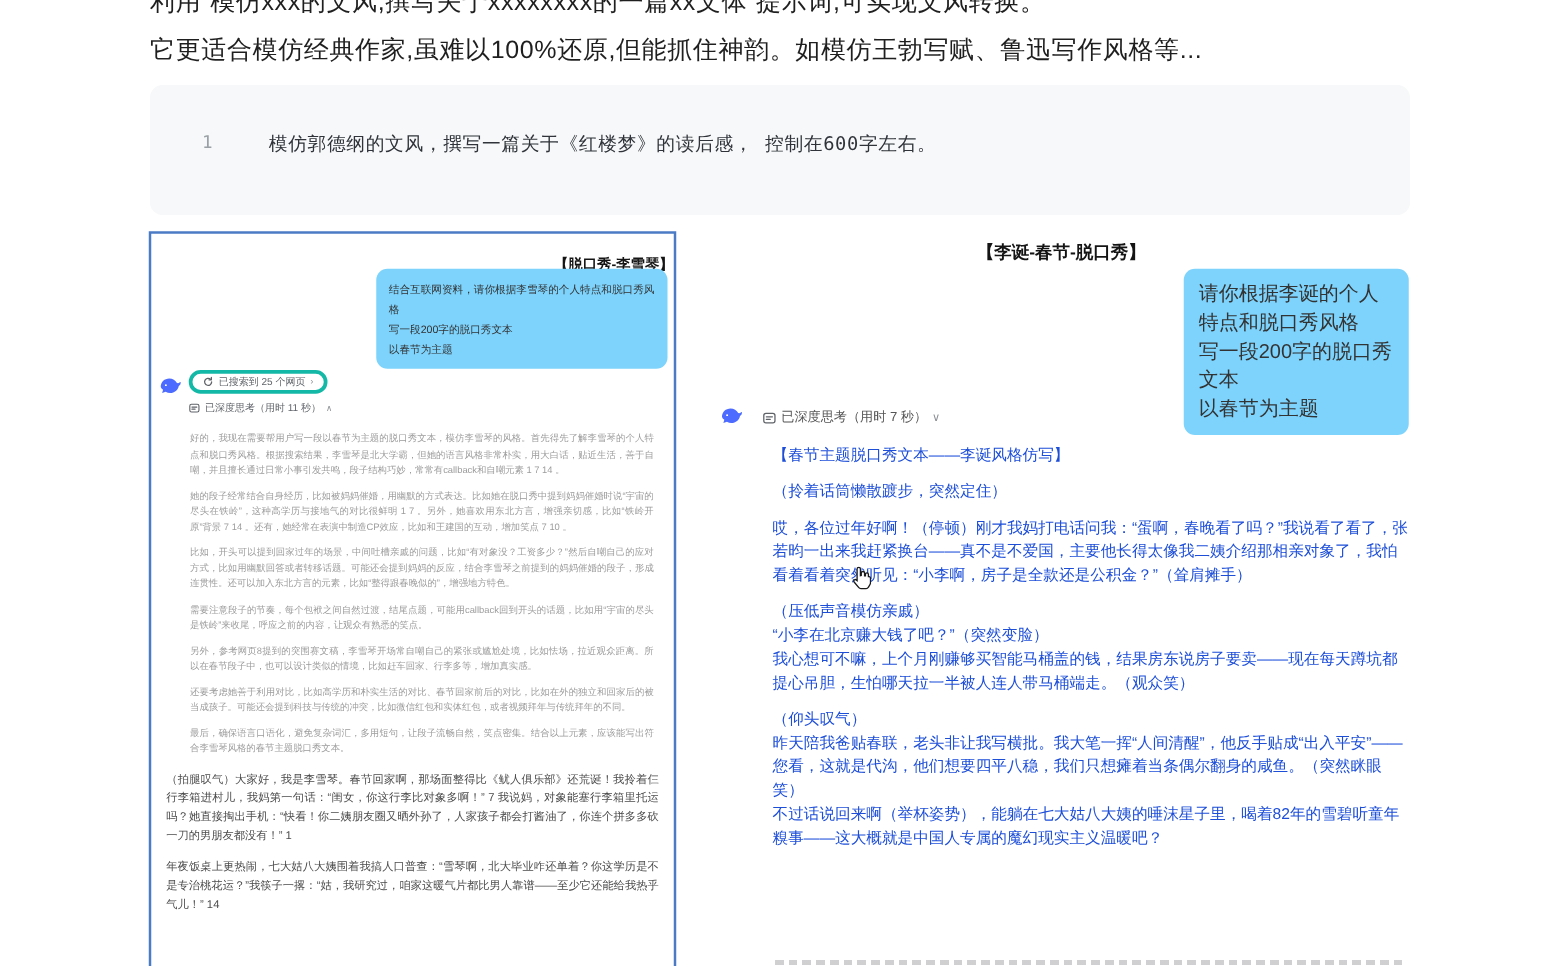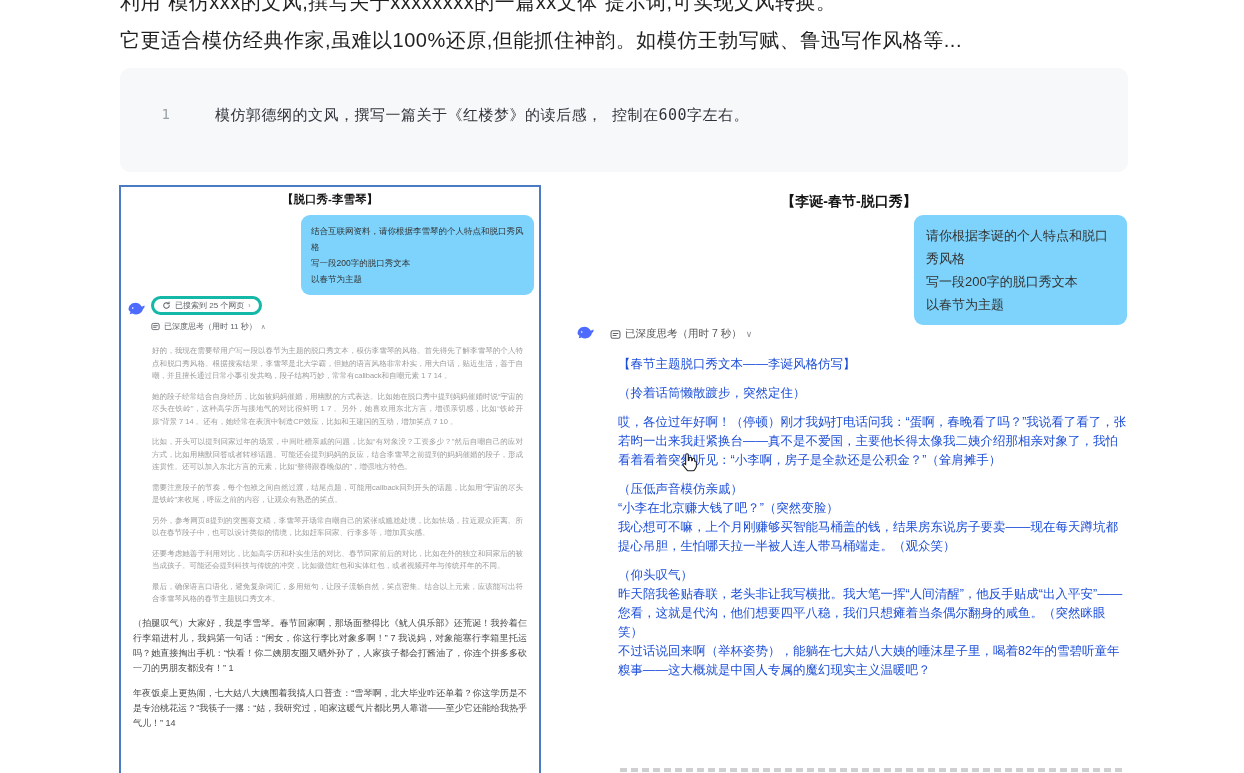--- a/index.html
+++ b/index.html
@@ -18,26 +18,26 @@
   .code-row { position:absolute; top:38px; left:0; right:0; display:flex; }
   .code-line-no { width:50px; text-align:right; color:#9aa0a6; font-family:"DejaVu Sans Mono", monospace; font-size:14px; flex:0 0 50px; }
   .code-text { margin-left:45px; font-family:"DejaVu Sans Mono", monospace; font-size:15px; color:#30343a; letter-spacing:.5px; }
 
   
   .panel { top:185px; height:640px; background:#fff; overflow:hidden; }
   #left-panel  { left:119px; width:422px; border:2px solid #4c7bc5; }
   #right-panel { left:558px; width:582px; }
 
   .panel-title { text-align:center; font-weight:bold; color:#141414; }
-  #left-panel  .panel-title { margin-top:5px; font-size:11.5px; }
+  #left-panel  .panel-title { margin-top:17px; font-size:11.5px;text-align:right; }
   #right-panel .panel-title { margin-top:8px; font-size:14px; }
 
   .bubble { background:#7dd3fc; border-radius:9px; color:#333; white-space:pre-line; }
   #left-bubble  { right:5px;  top:28px; width:233px; padding:8px 10px; font-size:8.5px;  line-height:16px; }
-  #right-bubble { right:13px; top:30px; width:213px; padding:9px 12px; font-size:13px; line-height:23px; }
+  #right-bubble { right:13px; top:30px; width:180px; padding:9px 12px; font-size:16px; line-height:23px; }
 
   .avatar { width:19px; height:19px; }
   #left-avatar  { left:6px;  top:112px; }
   #right-avatar { left:18px; top:138px; }
 
   .chip { display:inline-flex; align-items:center; gap:4px; color:#5f6368; background:#fff; }
   #left-chip-search { left:30px; top:109px; height:19px; border:3px solid #14b8a6; border-radius:10px; padding:0 8px; font-size:8px; }
   #left-chip-think  { left:30px; top:134px; font-size:8px; }
   #right-chip-think { left:52px; top:142px; font-size:10.5px; color:#555; }
   .chip .caret { font-size:.85em; color:#8b8f94; }

